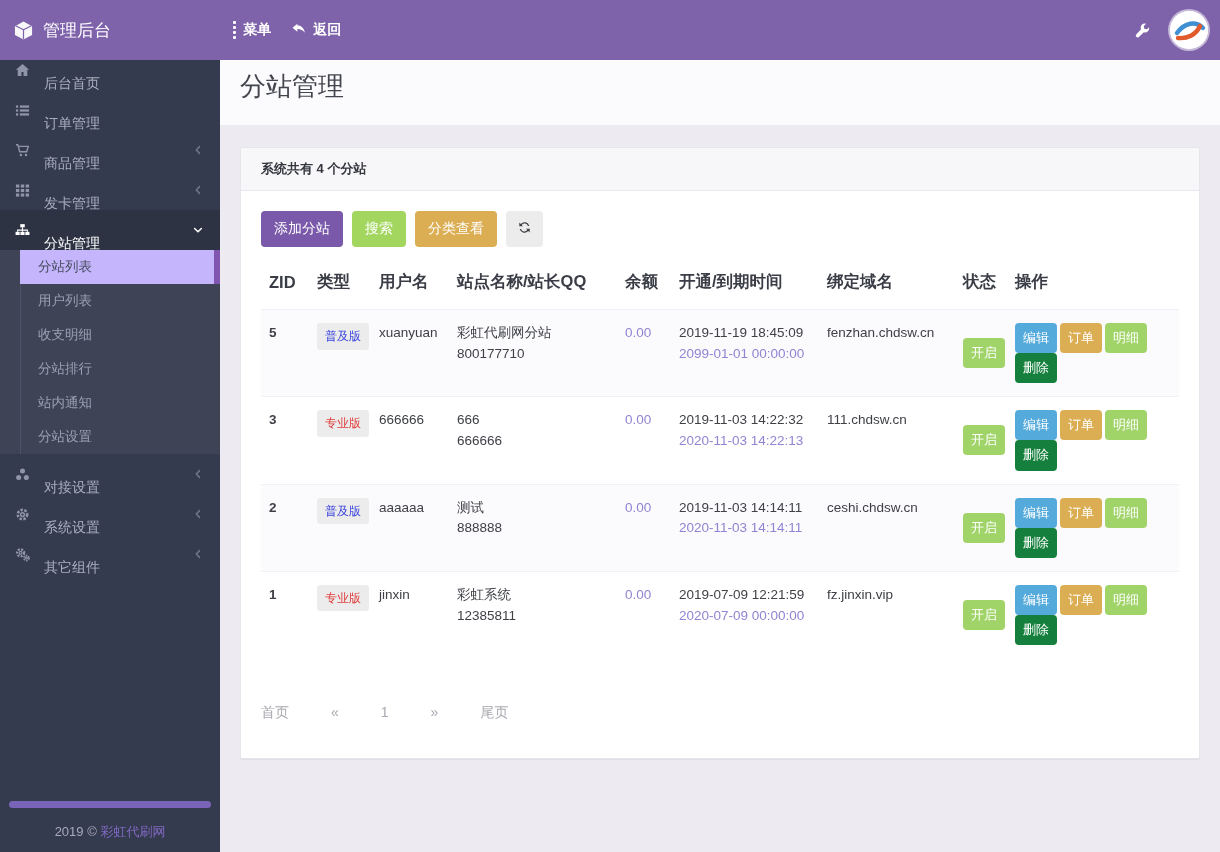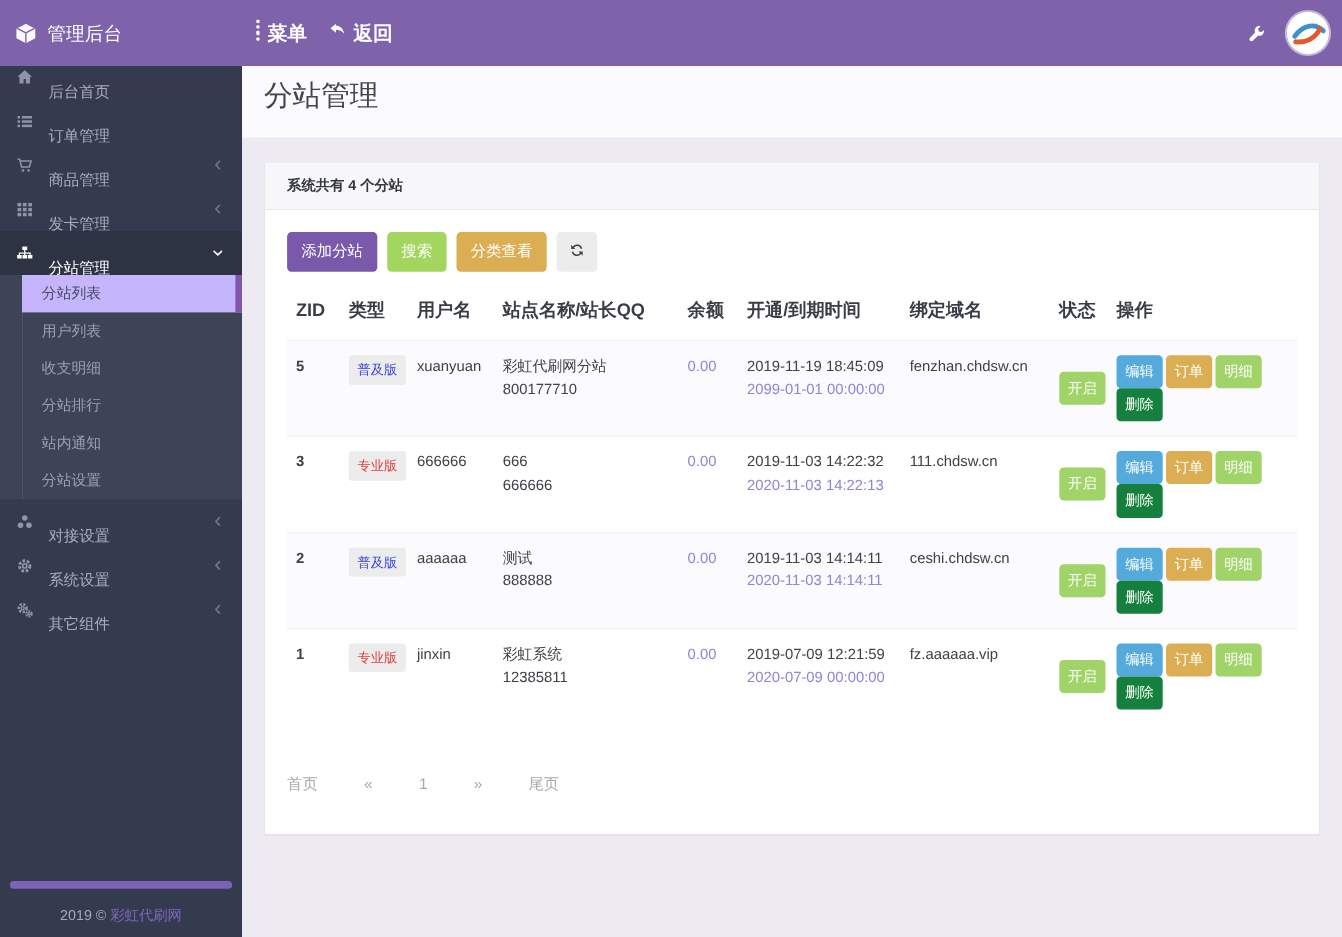--- a/index.html
+++ b/index.html
@@ -5,21 +5,21 @@
   * { margin:0; padding:0; box-sizing:border-box; }
   html,body { width:1220px; height:852px; overflow:hidden; }
   body { font-family:"Liberation Sans","DejaVu Sans",sans-serif; background:#edeaf1; position:relative; }
 
   
   .topbar { position:absolute; top:0; left:0; right:0; height:60px; background:#7e62aa;
             display:flex; align-items:center; color:#fff; z-index:20; }
   .brand { width:220px; flex:0 0 220px; display:flex; align-items:center; gap:9px; padding-left:13px; font-size:17px; cursor:pointer; }
   .brand .icon { display:flex; opacity:.95; }
   .topnav { display:flex; align-items:center; gap:20px; margin-left:13px; }
-  .topnav-item { display:flex; gap:7px; font-size:18px; font-weight:bold; cursor:pointer; }
+  .topnav-item { display:flex; align-items:center; gap:7px; font-size:14px; font-weight:bold; cursor:pointer; }
   .dots-icon { display:inline-flex; flex-direction:column; gap:2px; }
   .dots-icon i { width:3.2px; height:3.2px; background:#fff; border-radius:1px; }
   .topbar-right { margin-left:auto; display:flex; align-items:center; gap:20px; padding-right:12px; }
   .wrench-btn { display:flex; cursor:pointer; }
   .avatar { width:38px; height:38px; border-radius:50%; overflow:hidden; display:flex; cursor:pointer;
             box-shadow:0 0 0 2px rgba(255,255,255,.55); background:#fff; }
 
   
   .sidebar { position:absolute; top:50px; left:0; bottom:0; width:220px; background:#353b4e; z-index:10; }
   .side-item { height:40px; display:flex; align-items:center; padding:0 16px 0 15px; font-size:14px;
@@ -369,21 +369,21 @@
                 <td>jinxin</td>
                 <td>
                   <div>彩虹系统</div>
                   <div>12385811</div>
                 </td>
                 <td class="balance">0.00</td>
                 <td>
                   <div>2019-07-09 12:21:59</div>
                   <div class="expire">2020-07-09 00:00:00</div>
                 </td>
-                <td>fz.aaaaaa.vip</td>
+                <td>fz.jinxin.vip</td>
                 <td class="mid"><span class="tag tag-green">开启</span></td>
                 <td class="mid"><span class="tag tag-blue">编辑</span><span class="tag tag-orange">订单</span><span class="tag tag-green">明细</span><span class="tag tag-red">删除</span></td>
               </tr>
             </tbody>
         </table>
         <div class="pagination" id="pagination">
             <span class="page-link">首页</span>
             <span class="page-link">«</span>
             <span class="page-link">1</span>
             <span class="page-link">»</span>

